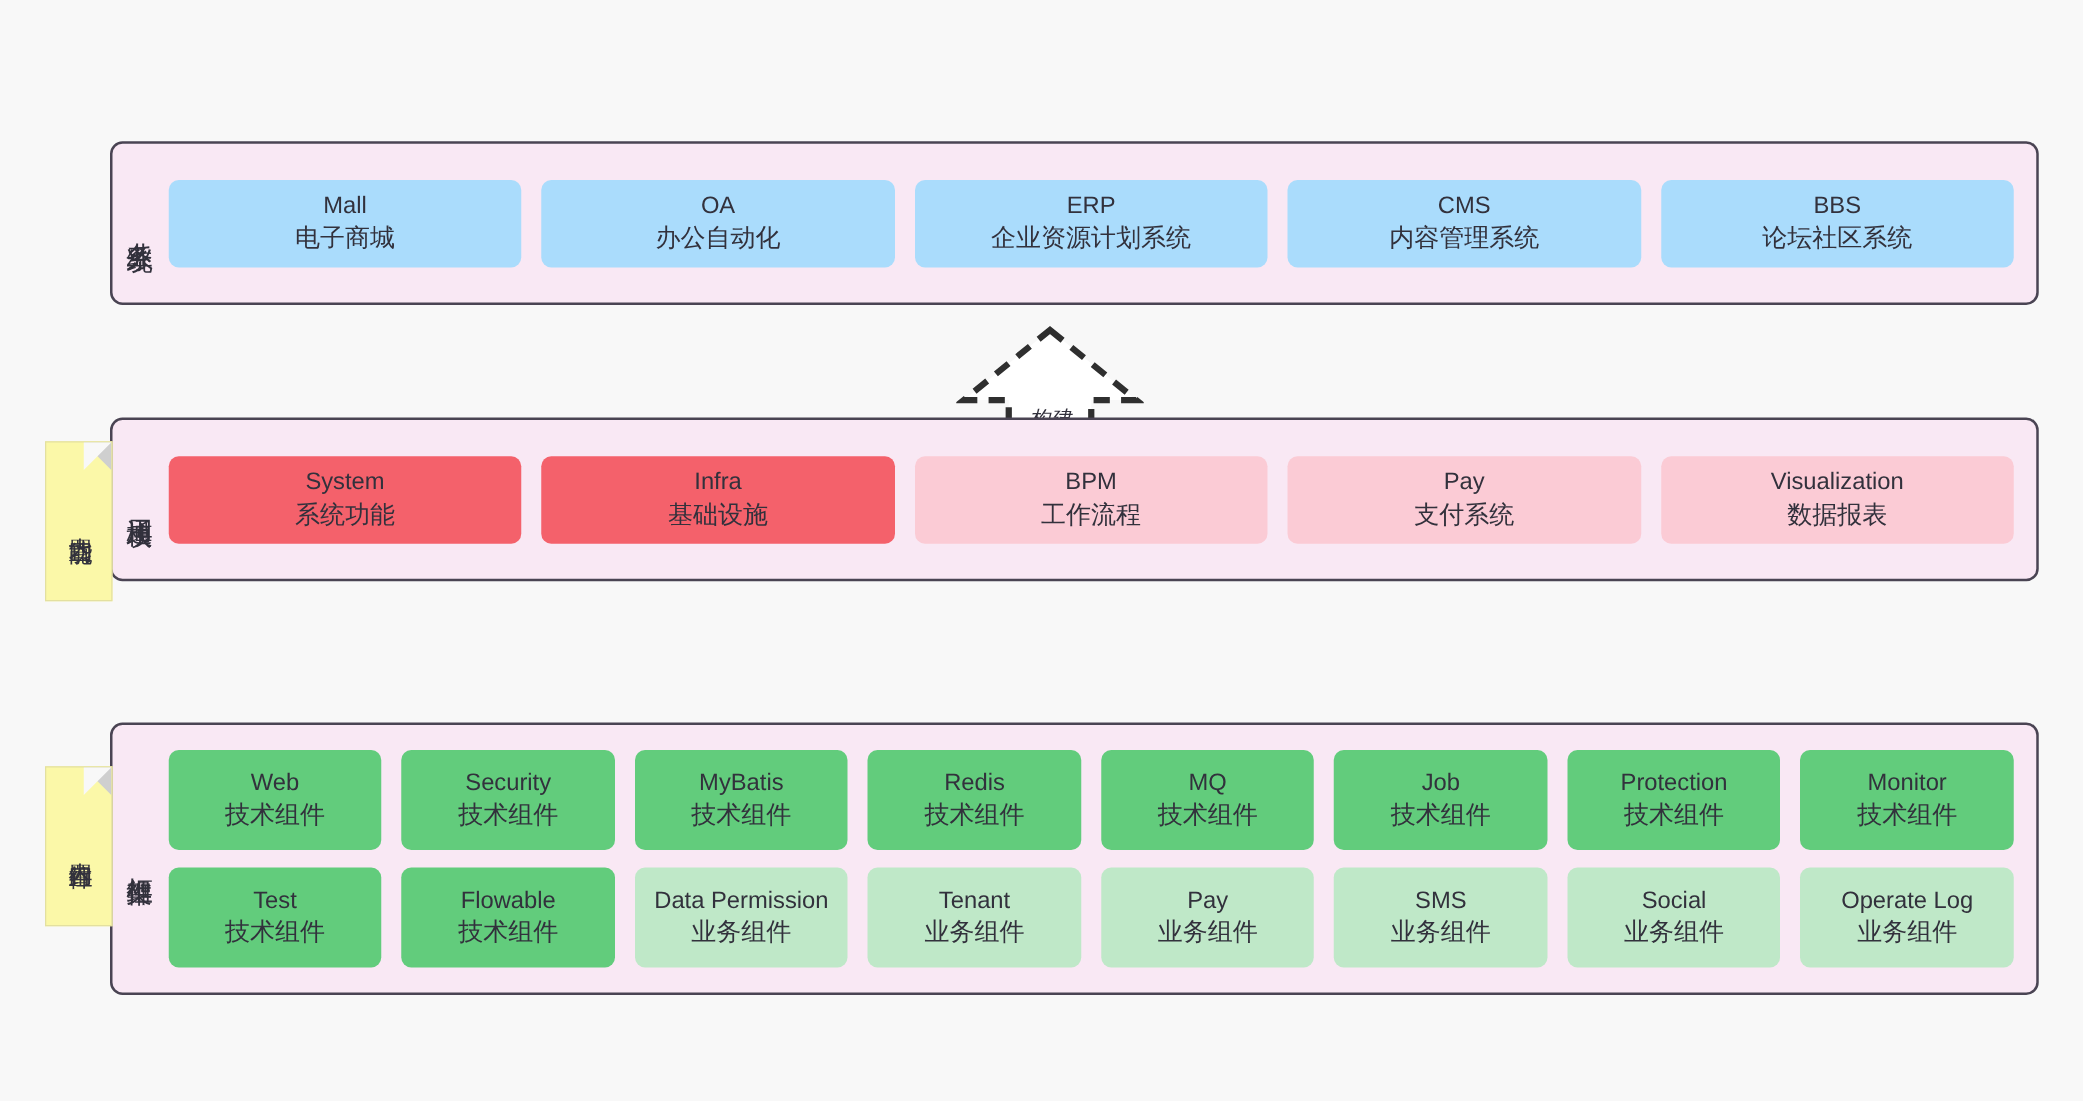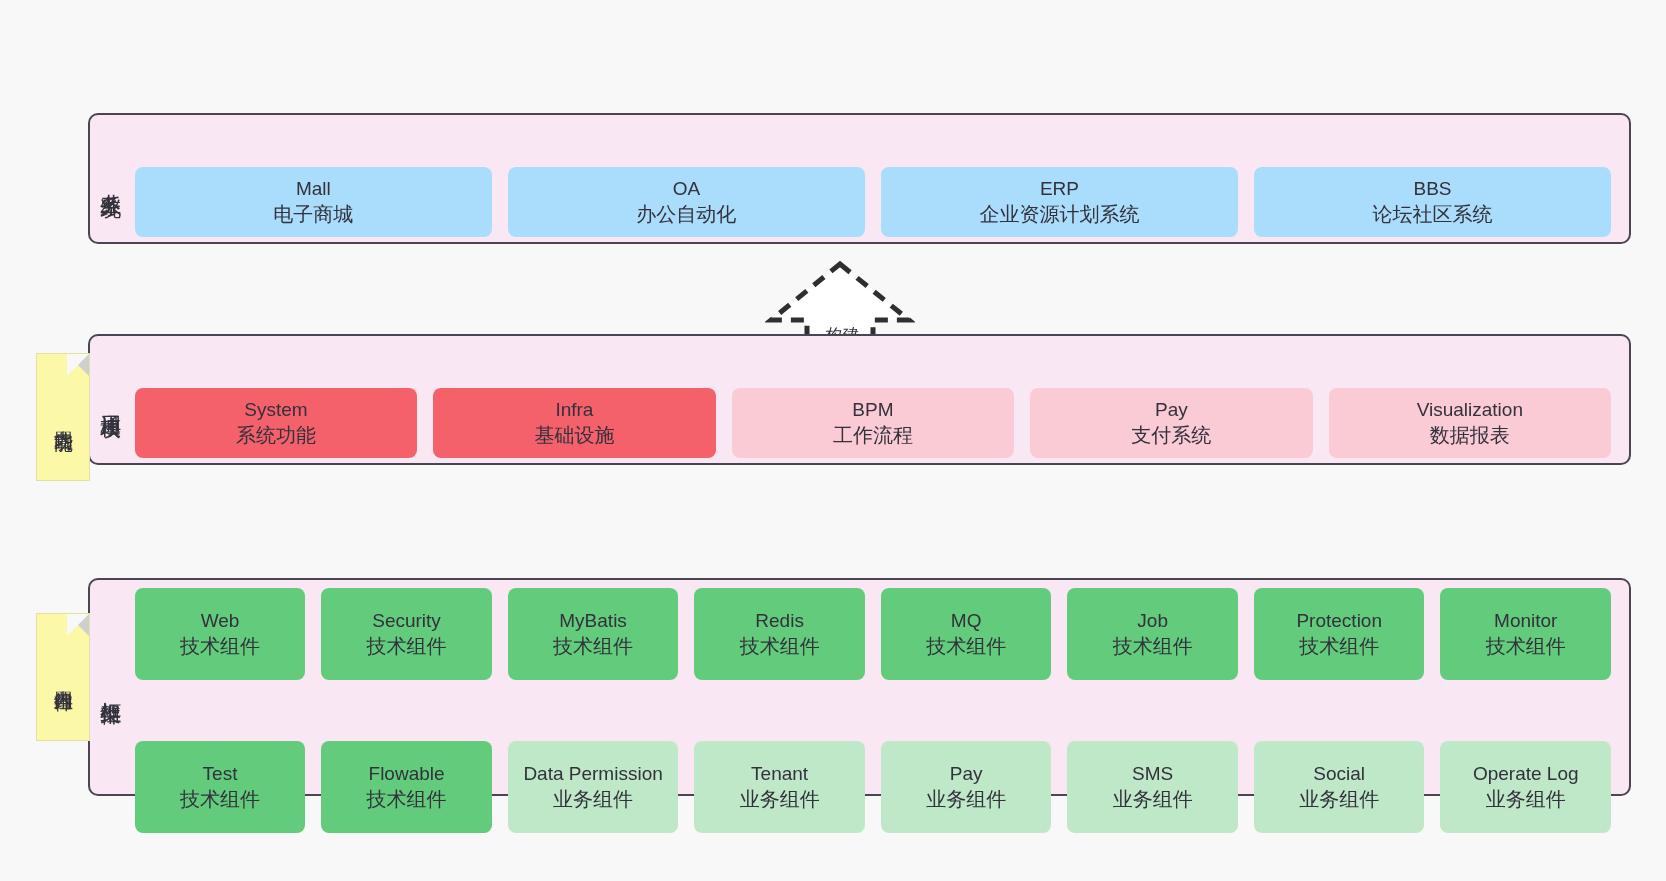--- a/index.html
+++ b/index.html
@@ -69,40 +69,39 @@
     flex: 1 1 0;
     border-radius: 8px;
     display: flex;
     flex-direction: column;
     align-items: center;
     justify-content: center;
     text-align: center;
     box-sizing: border-box;
     padding: 6px 4px;
     line-height: 1.3;
-    margin-top: 47px;
   }
   .card .t-main { font-size: 19px; }
   .card .t-sub  { font-size: 20px; }
 
   
   .c-blue        { background: #aadcfc; }
   .c-red         { background: #f4616b; }
   .c-pink        { background: #fbcbd5; }
   .c-green       { background: #62cc7c; }
   .c-green-light { background: #bfe8c8; }
 
   
   #layer-business { left: 88px;  top: 113px; width: 1543px; height: 131px; }
   #layer-common   { left: 88px;  top: 334px; width: 1543px; height: 131px; justify-content: space-between; }
   #layer-framework{ left: 88px;  top: 578px; width: 1543px; height: 218px; }
 
   #layer-business  .card { height: 70px; }
   #layer-common    .card { height: 70px; }
-  #layer-framework .card { height: 92px; }
+  #layer-framework .card { height: 80px; }
 
   
   .sticky {
     position: absolute;
     width: 54px;
     background: #fbf8a8;
     border: 1px solid #e3e0a0;
     box-sizing: border-box;
     display: flex;
     align-items: center;
@@ -173,20 +172,24 @@
         </div>
         <div class="card c-blue">
           <span class="t-main">OA</span>
           <span class="t-sub">办公自动化</span>
         </div>
         <div class="card c-blue">
           <span class="t-main">ERP</span>
           <span class="t-sub">企业资源计划系统</span>
         </div>
         <div class="card c-blue">
+          <span class="t-main">CMS</span>
+          <span class="t-sub">内容管理系统</span>
+        </div>
+        <div class="card c-blue">
           <span class="t-main">BBS</span>
           <span class="t-sub">论坛社区系统</span>
         </div>
       </div>
     </div>
   </div>
 
   <div class="arrow" id="arrow-build">
     <svg viewBox="0 0 150 100" preserveAspectRatio="none" aria-hidden="true">
       <path d="M75 6 L144 62 L108 62 L108 97 L42 97 L42 62 L6 62 Z" fill="#ffffff" stroke="#2f2f2f" stroke-width="5" stroke-dasharray="13,9" stroke-linejoin="miter"></path>

